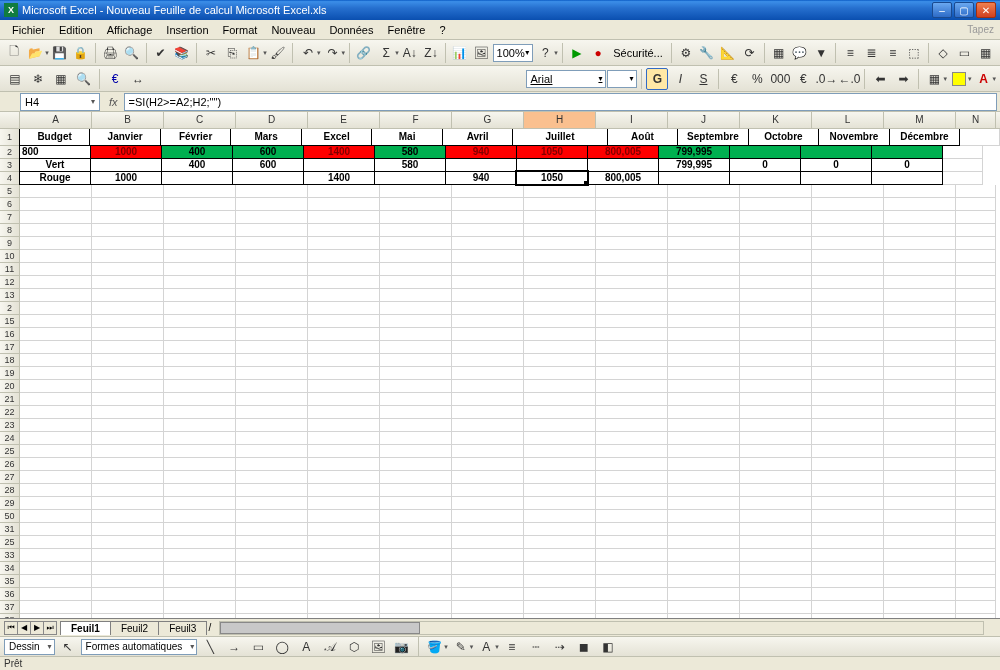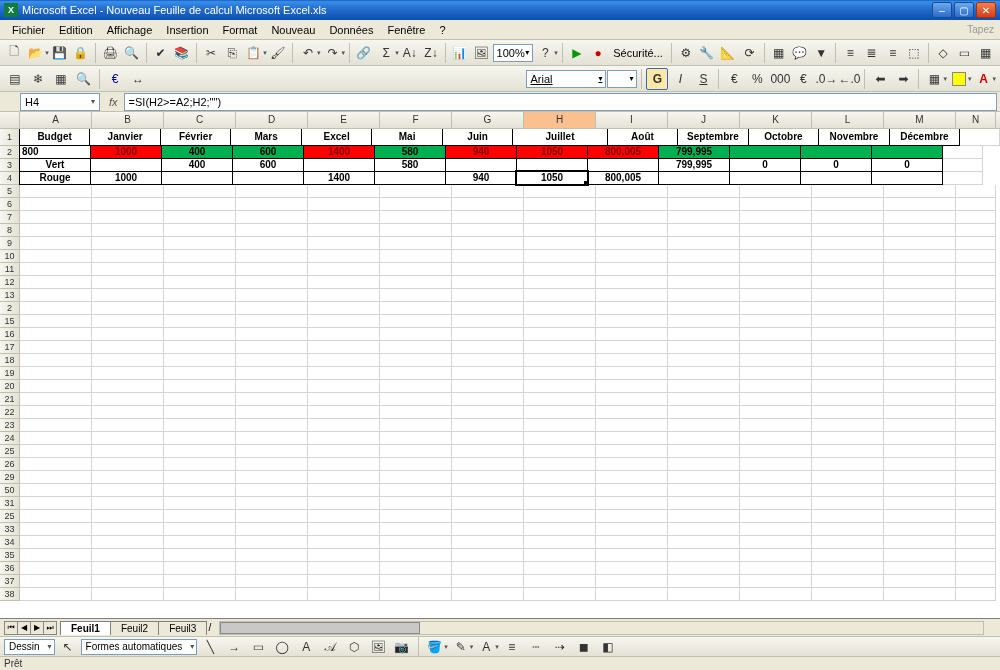--- a/index.html
+++ b/index.html
@@ -346,21 +346,21 @@
     </div>
   <div class="rows-container" id="rows">
       <div class="row r1">
         <div class="rh">1</div>
         <div class="cell bordered hdr bold center" style="width: 72px;">Budget</div>
         <div class="cell bordered hdr bold center" style="width: 72px;">Janvier</div>
         <div class="cell bordered hdr bold center" style="width: 72px;">Février</div>
         <div class="cell bordered hdr bold center" style="width: 72px;">Mars</div>
         <div class="cell bordered hdr bold center" style="width: 72px;">Excel</div>
         <div class="cell bordered hdr bold center" style="width: 72px;">Mai</div>
-        <div class="cell bordered hdr bold center" style="width: 72px;">Juin</div>
+        <div class="cell bordered hdr bold center" style="width: 72px;">Avril</div>
         <div class="cell bordered hdr bold center" style="width: 96px;">Juillet</div>
         <div class="cell bordered hdr bold center" style="width: 72px;">Août</div>
         <div class="cell bordered hdr bold center" style="width: 72px;">Septembre</div>
         <div class="cell bordered hdr bold center" style="width: 72px;">Octobre</div>
         <div class="cell bordered hdr bold center" style="width: 72px;">Novembre</div>
         <div class="cell bordered hdr bold center" style="width: 72px;">Décembre</div>
         <div class="cell" style="width: 40px;"></div>
       </div>
       <div class="row">
         <div class="rh">2</div>
@@ -765,20 +765,54 @@
         <div class="cell" style="width: 72px;"></div>
         <div class="cell" style="width: 72px;"></div>
         <div class="cell" style="width: 72px;"></div>
         <div class="cell" style="width: 72px;"></div>
         <div class="cell" style="width: 72px;"></div>
         <div class="cell" style="width: 72px;"></div>
         <div class="cell" style="width: 40px;"></div>
       </div>
       <div class="row">
         <div class="rh">26</div>
+        <div class="cell" style="width: 72px;"></div>
+        <div class="cell" style="width: 72px;"></div>
+        <div class="cell" style="width: 72px;"></div>
+        <div class="cell" style="width: 72px;"></div>
+        <div class="cell" style="width: 72px;"></div>
+        <div class="cell" style="width: 72px;"></div>
+        <div class="cell" style="width: 72px;"></div>
+        <div class="cell" style="width: 72px;"></div>
+        <div class="cell" style="width: 72px;"></div>
+        <div class="cell" style="width: 72px;"></div>
+        <div class="cell" style="width: 72px;"></div>
+        <div class="cell" style="width: 72px;"></div>
+        <div class="cell" style="width: 72px;"></div>
+        <div class="cell" style="width: 40px;"></div>
+      </div>
+      <div class="row">
+        <div class="rh">27</div>
+        <div class="cell" style="width: 72px;"></div>
+        <div class="cell" style="width: 72px;"></div>
+        <div class="cell" style="width: 72px;"></div>
+        <div class="cell" style="width: 72px;"></div>
+        <div class="cell" style="width: 72px;"></div>
+        <div class="cell" style="width: 72px;"></div>
+        <div class="cell" style="width: 72px;"></div>
+        <div class="cell" style="width: 72px;"></div>
+        <div class="cell" style="width: 72px;"></div>
+        <div class="cell" style="width: 72px;"></div>
+        <div class="cell" style="width: 72px;"></div>
+        <div class="cell" style="width: 72px;"></div>
+        <div class="cell" style="width: 72px;"></div>
+        <div class="cell" style="width: 40px;"></div>
+      </div>
+      <div class="row">
+        <div class="rh">28</div>
         <div class="cell" style="width: 72px;"></div>
         <div class="cell" style="width: 72px;"></div>
         <div class="cell" style="width: 72px;"></div>
         <div class="cell" style="width: 72px;"></div>
         <div class="cell" style="width: 72px;"></div>
         <div class="cell" style="width: 72px;"></div>
         <div class="cell" style="width: 72px;"></div>
         <div class="cell" style="width: 72px;"></div>
         <div class="cell" style="width: 72px;"></div>
         <div class="cell" style="width: 72px;"></div>

